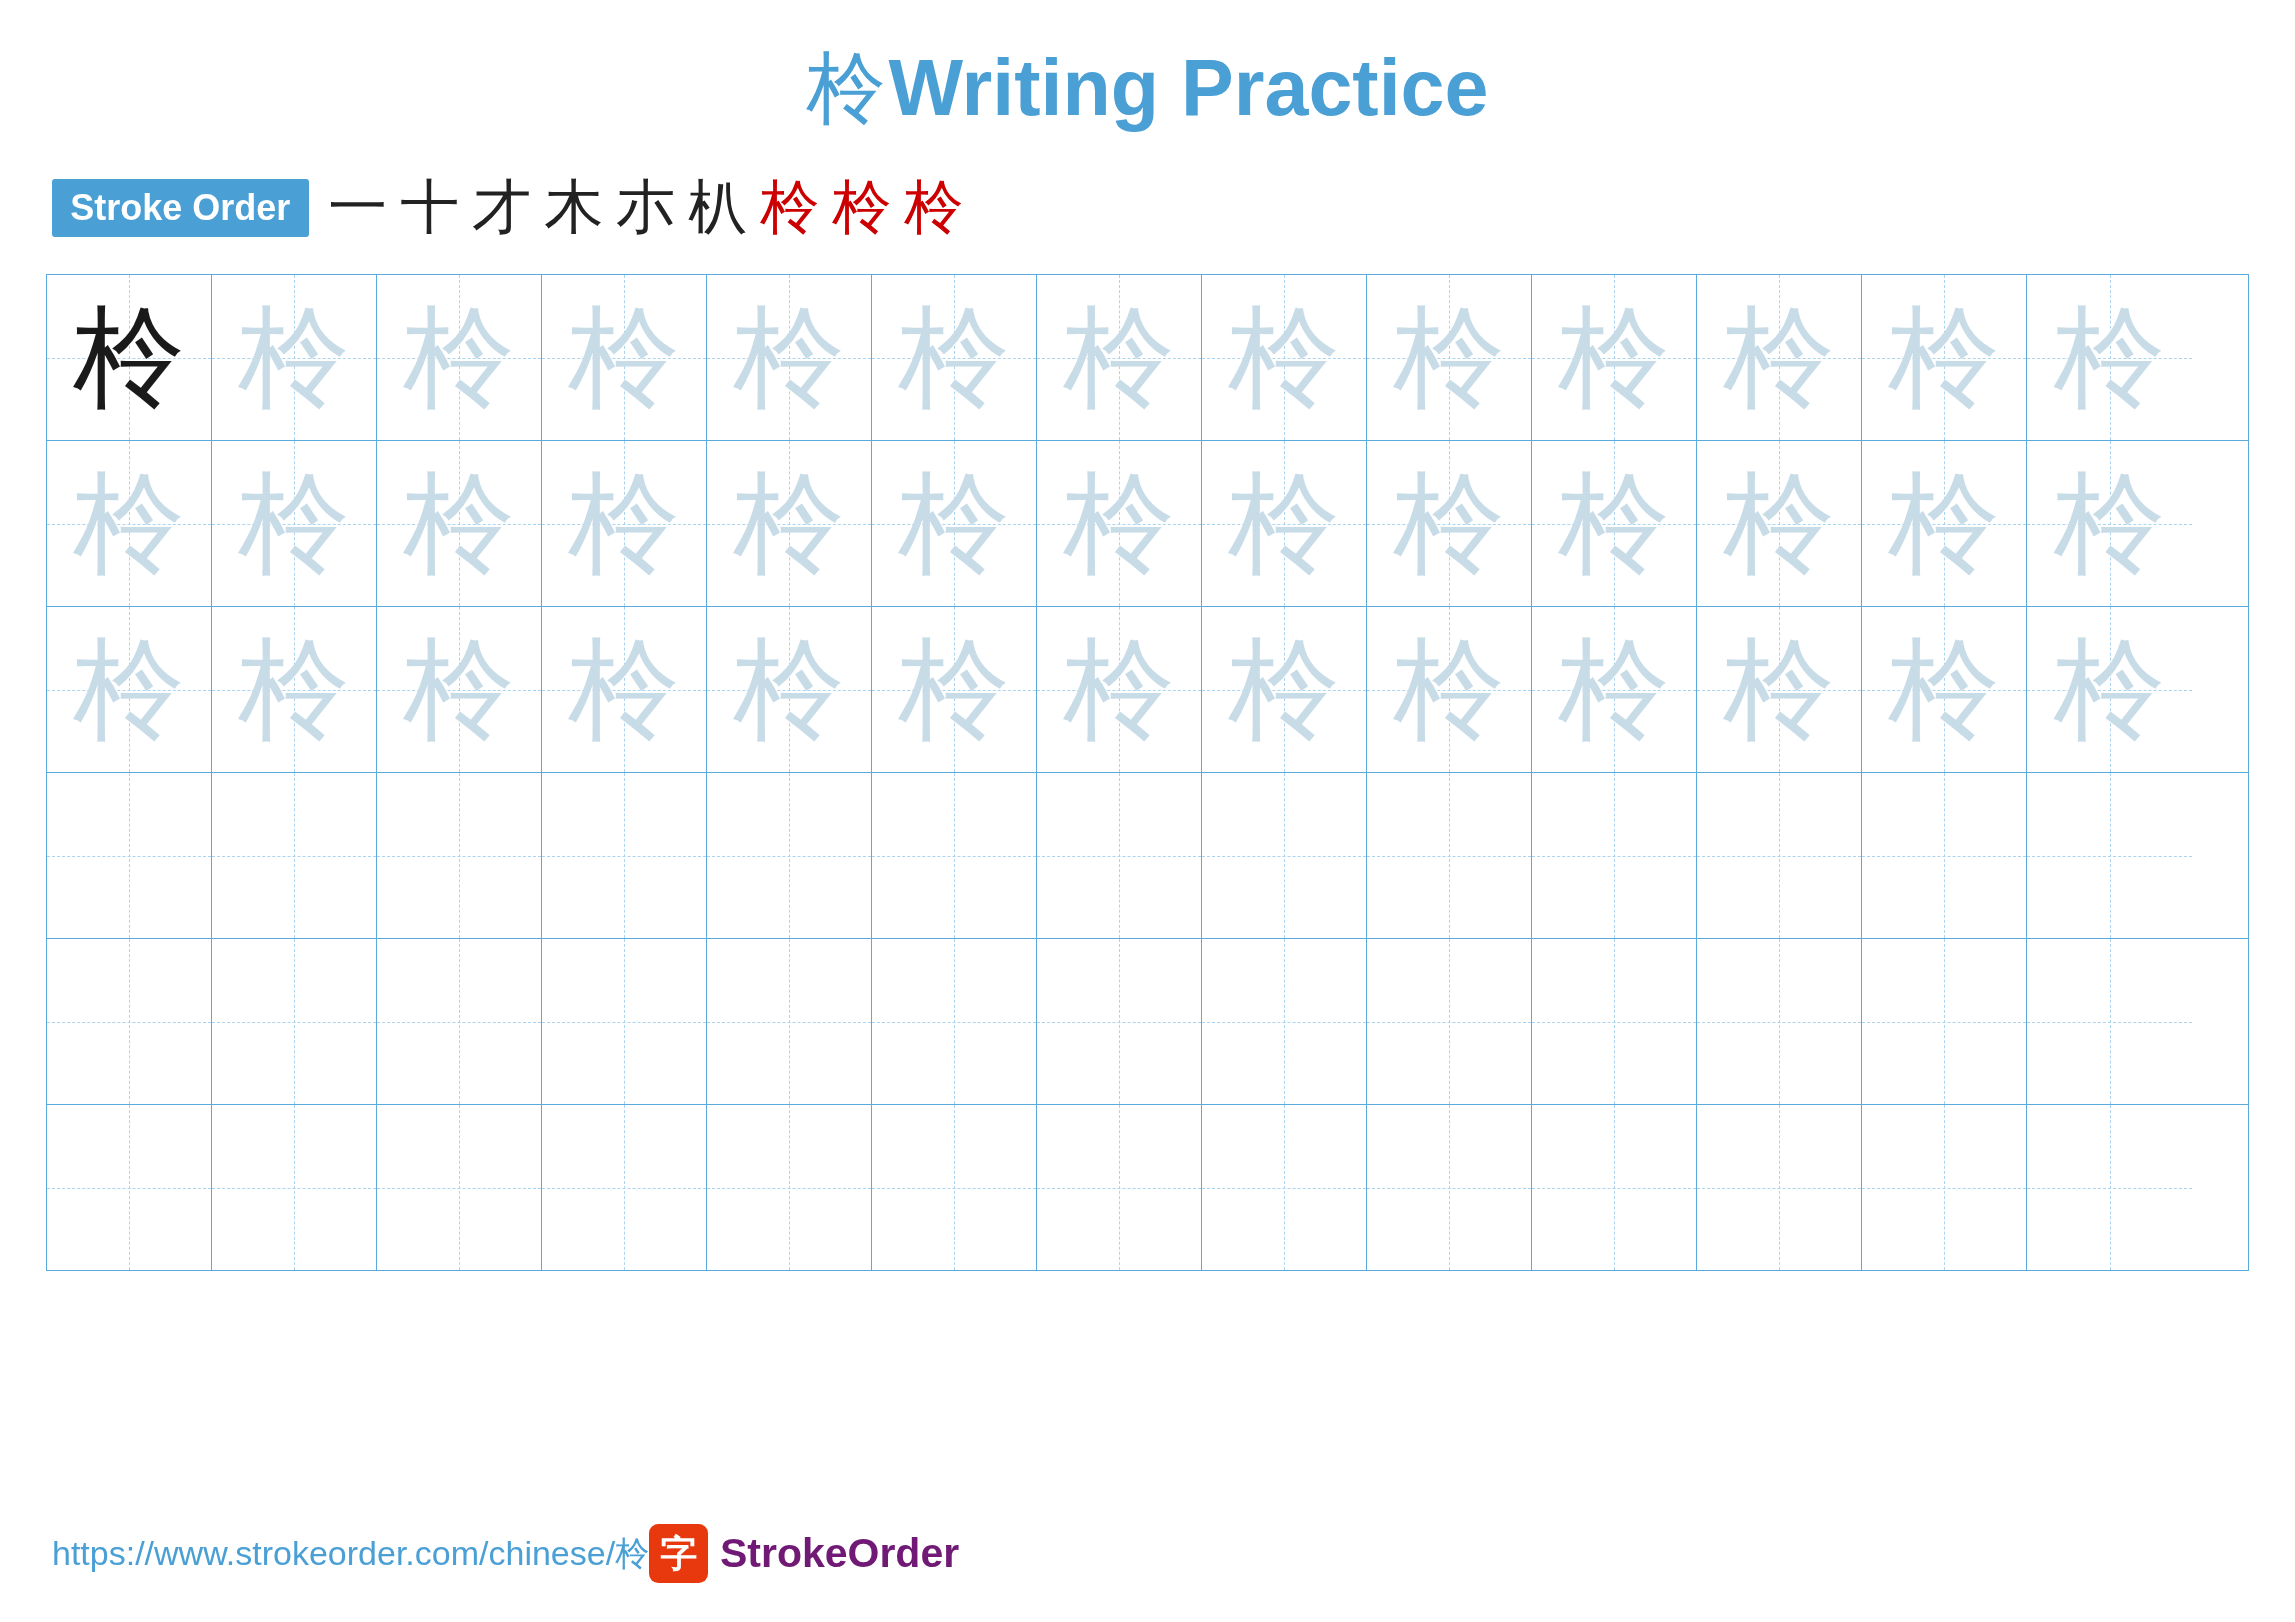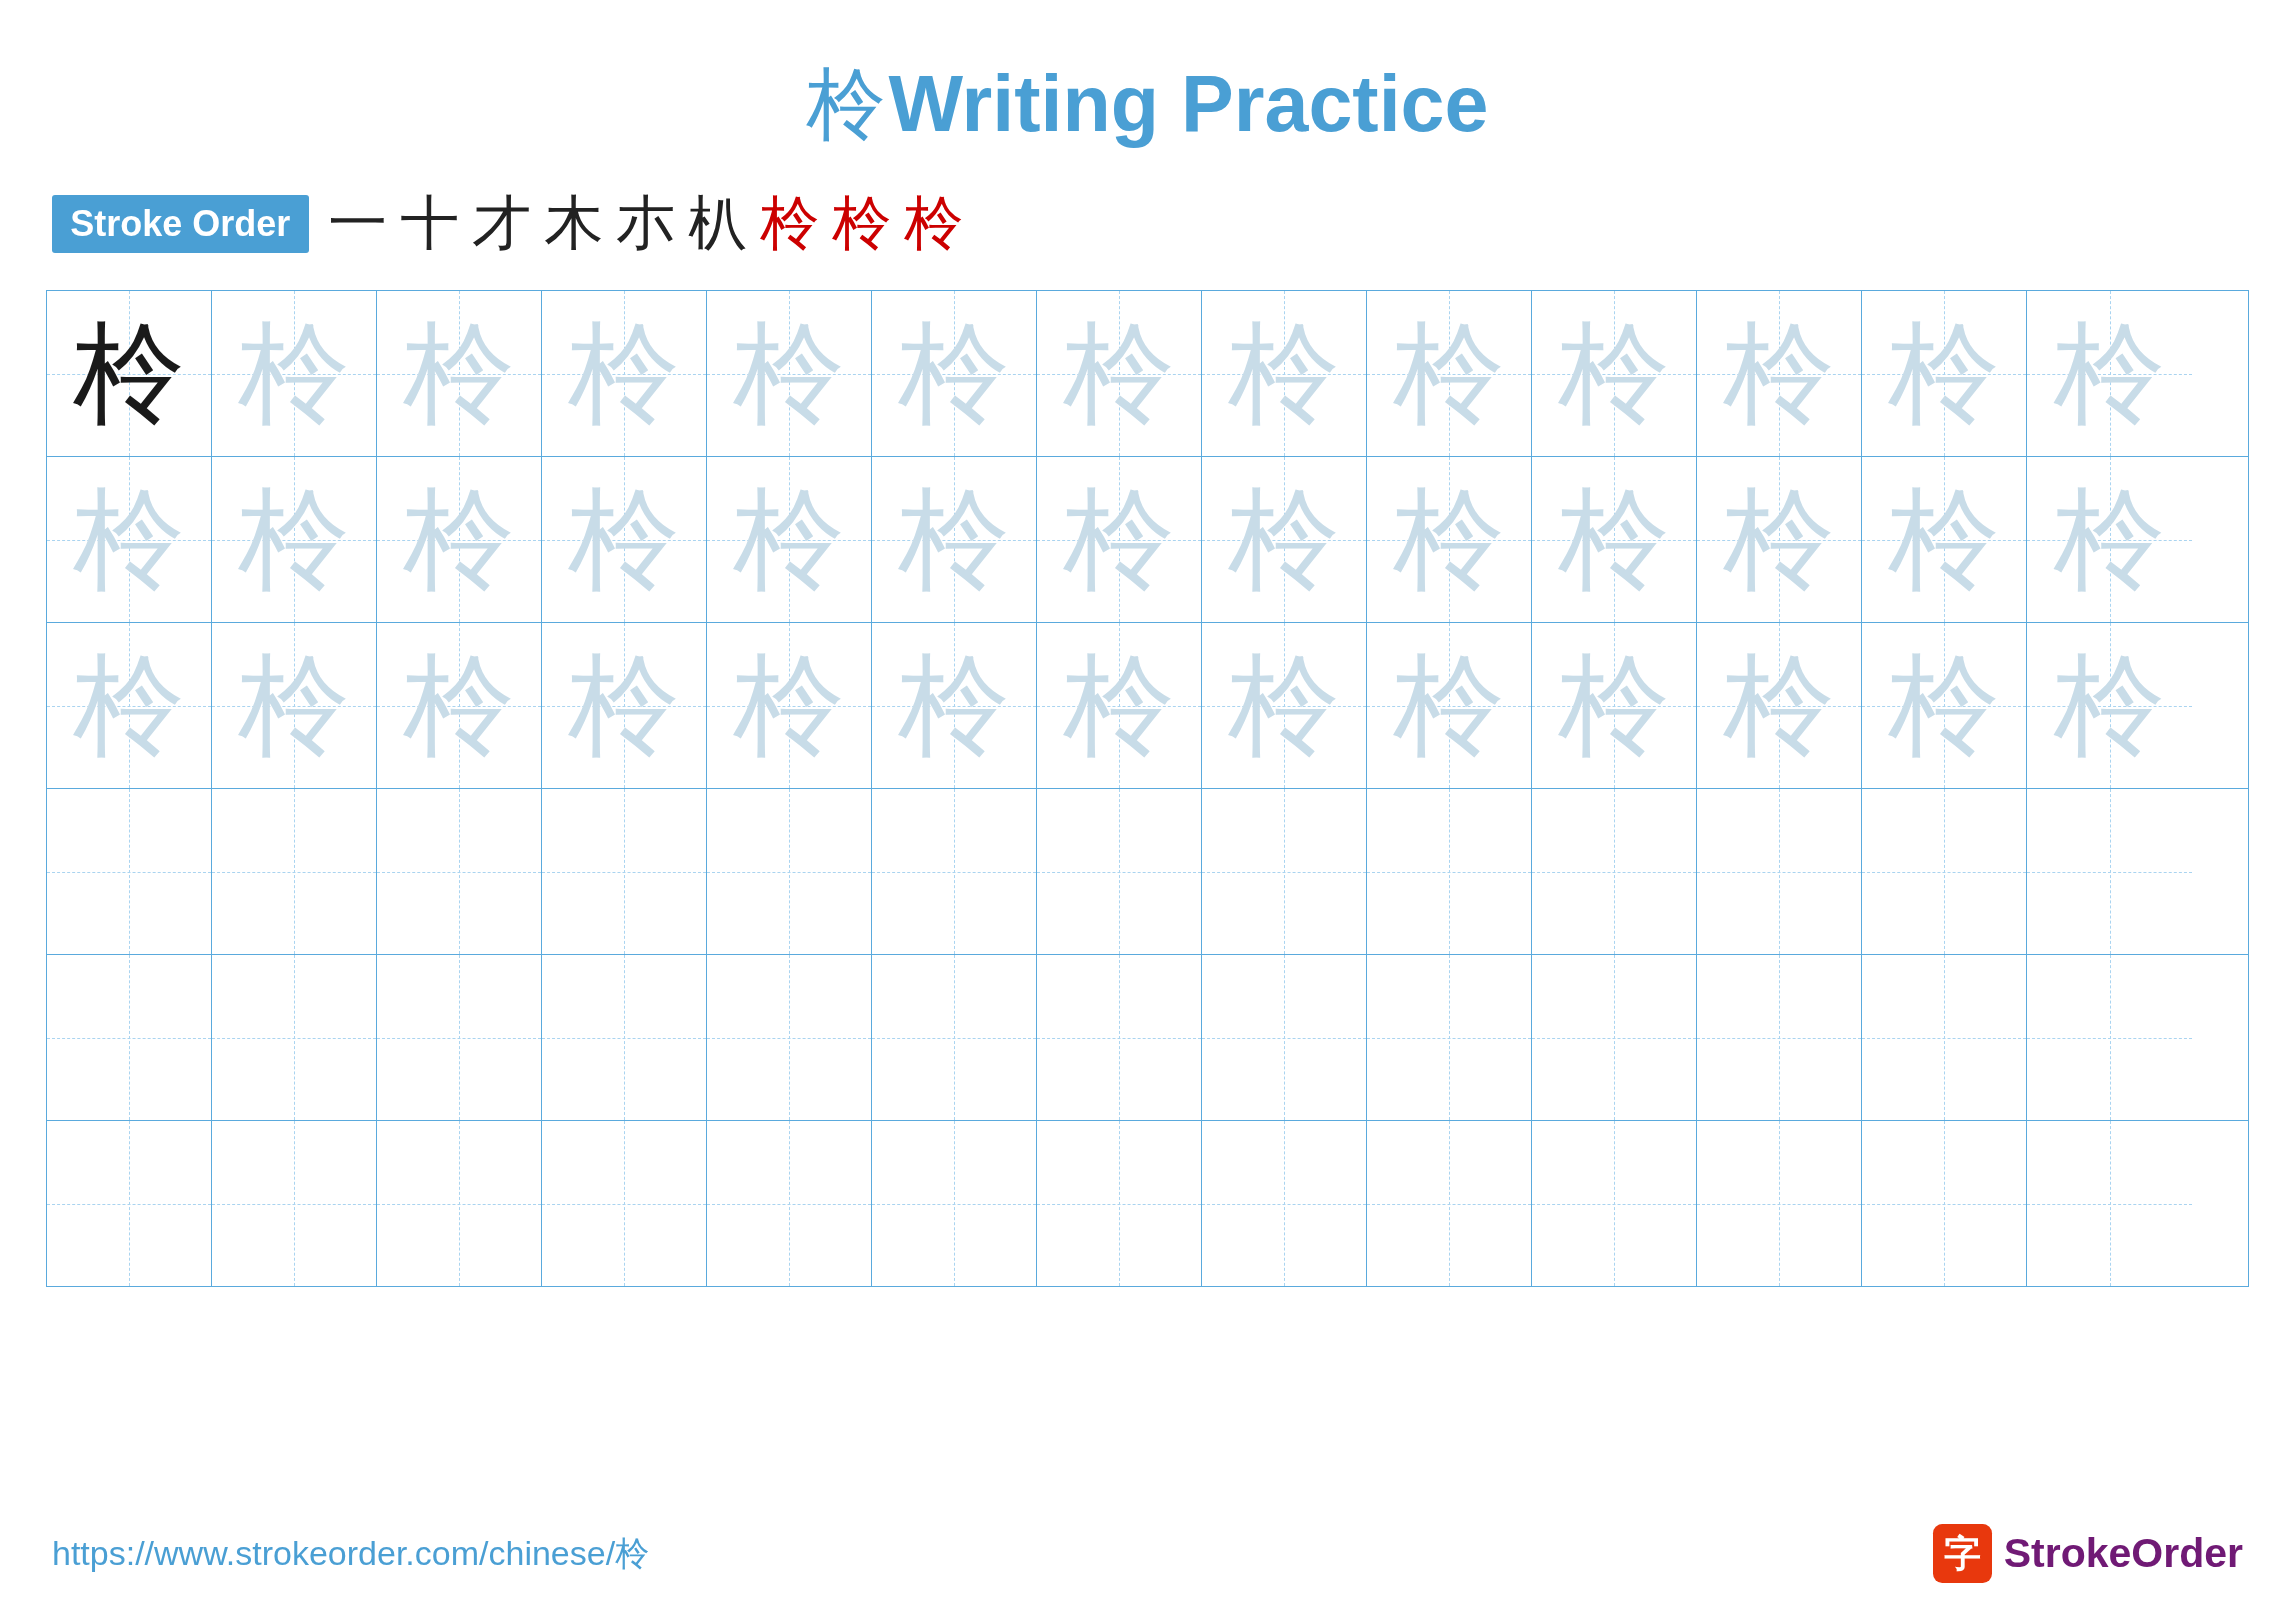--- a/index.html
+++ b/index.html
@@ -7,21 +7,21 @@
       width: 2295px;
       height: 1622px;
       background: #ffffff;
       font-family: Arial, sans-serif;
       position: relative;
       overflow: hidden;
     }
 
     .page-title {
       text-align: center;
-      padding-top: 52px;
+      padding-top: 36px;
       margin-bottom: 26px;
     }
     .page-title span.chinese {
       color: #4a9fd4;
       font-size: 79px;
       font-weight: normal;
     }
     .page-title span.english {
       color: #4a9fd4;
       font-size: 79px;
@@ -119,21 +119,21 @@
       z-index: 2;
     }
 
     .footer {
       position: absolute;
       bottom: 39px;
       left: 52px;
       right: 52px;
       display: flex;
       align-items: center;
-      justify-content: space-between;
+      justify-content: flex-start;
     }
     .footer-url {
       color: #4a9fd4;
       font-size: 34px;
     }
     .footer-logo {
       display: flex;
       align-items: center;
       gap: 11.8px;
     }

